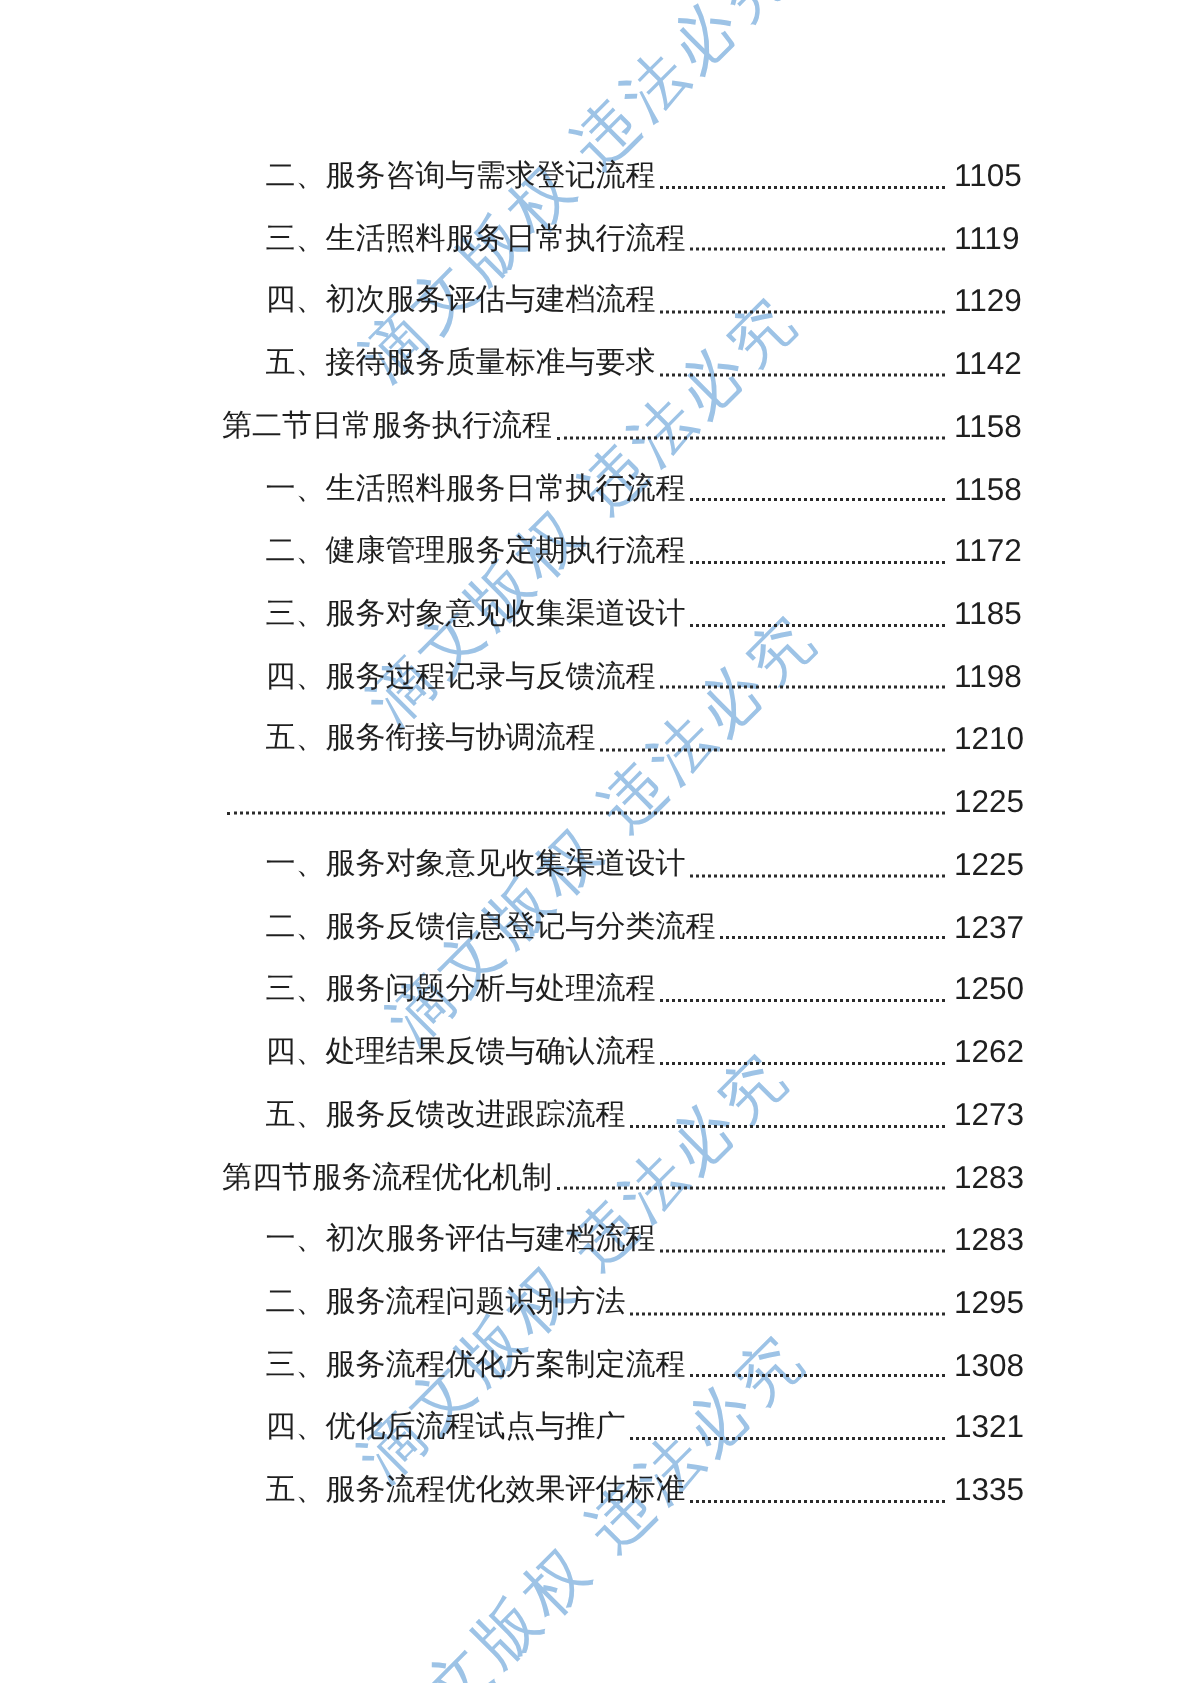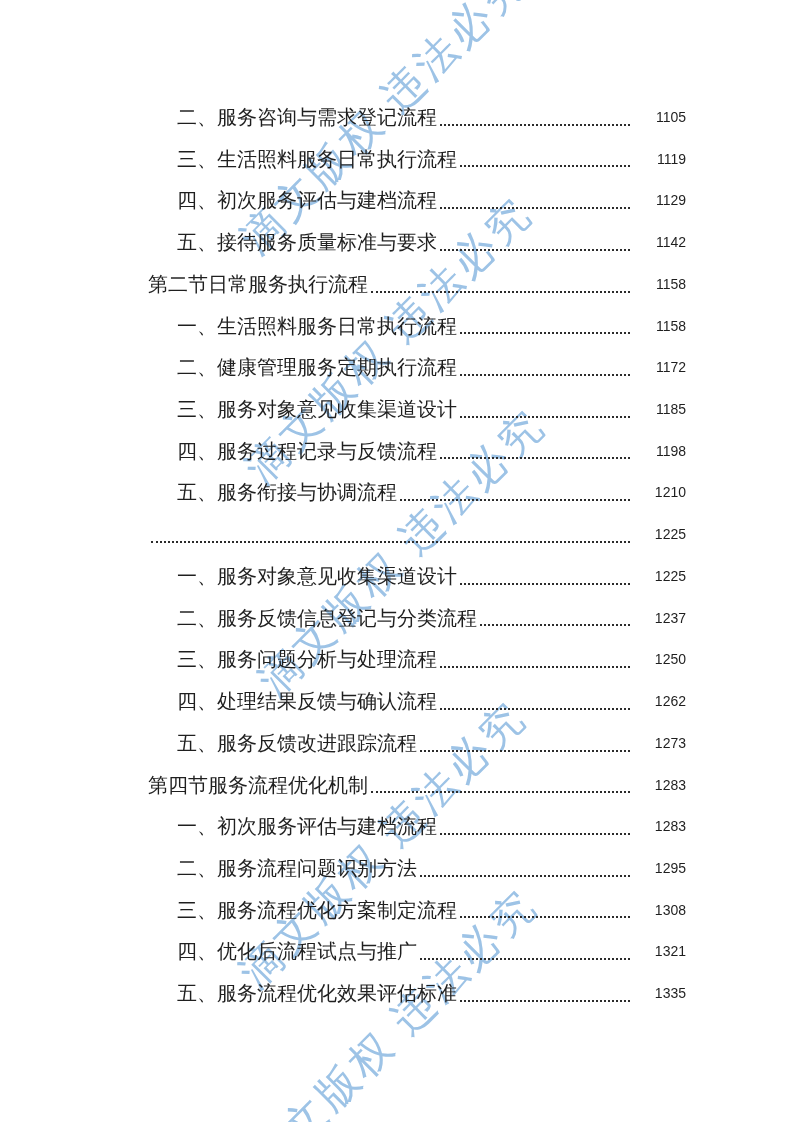--- a/index.html
+++ b/index.html
@@ -60,23 +60,22 @@
   .toc-dots {
     flex: 1 1 auto;
     border-bottom: 2px dotted #2b2b2b;
     align-self: flex-end;
     margin: 0 6px 13px 3px;
     min-width: 10px;
   }
   .toc-page {
     flex: 0 0 auto;
     min-width: 50px;
-    text-align: right;
     font-family: "Liberation Sans", "DejaVu Sans", sans-serif;
-    font-size: 14px;
+    font-size: 21px;
   }
 </style>
 </head>
 <body>
 
 <div class="page">
 
   <div class="watermark-layer">
     <span class="wm wm1">滴文版权 违法必究</span>
     <span class="wm wm2">滴文版权 违法必究</span>

